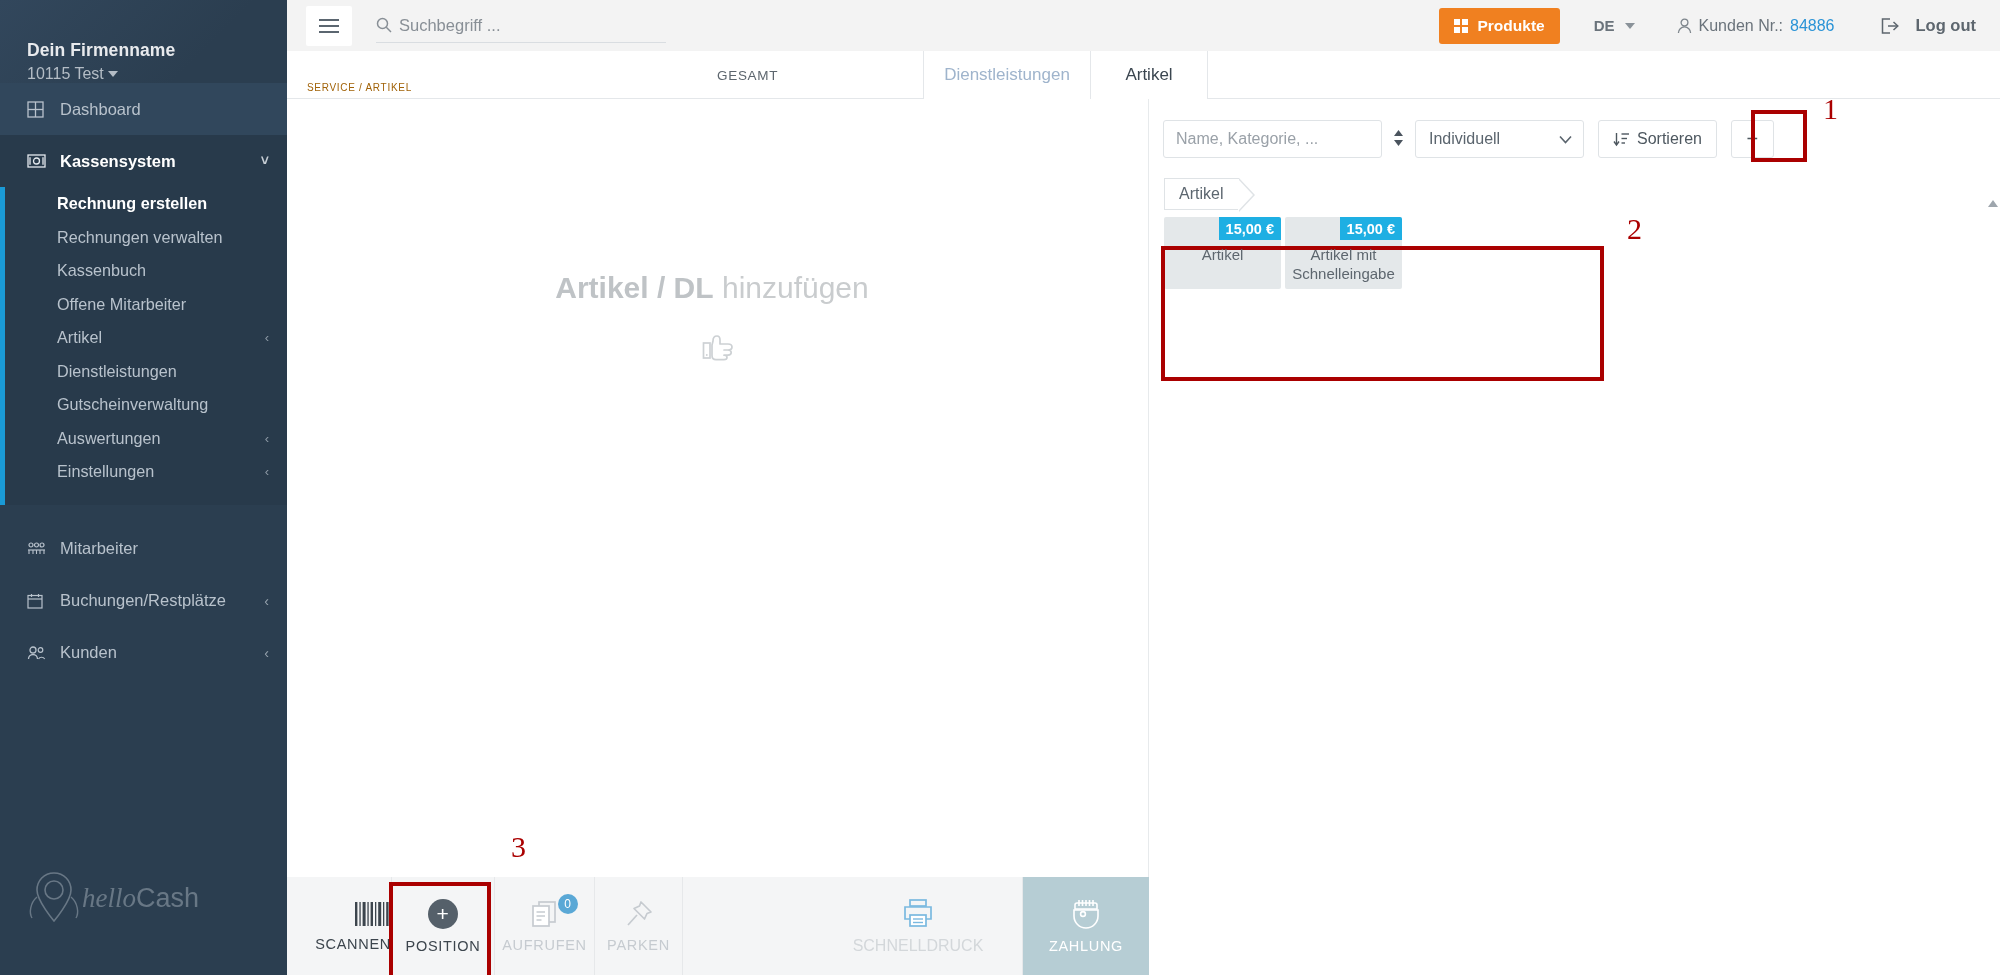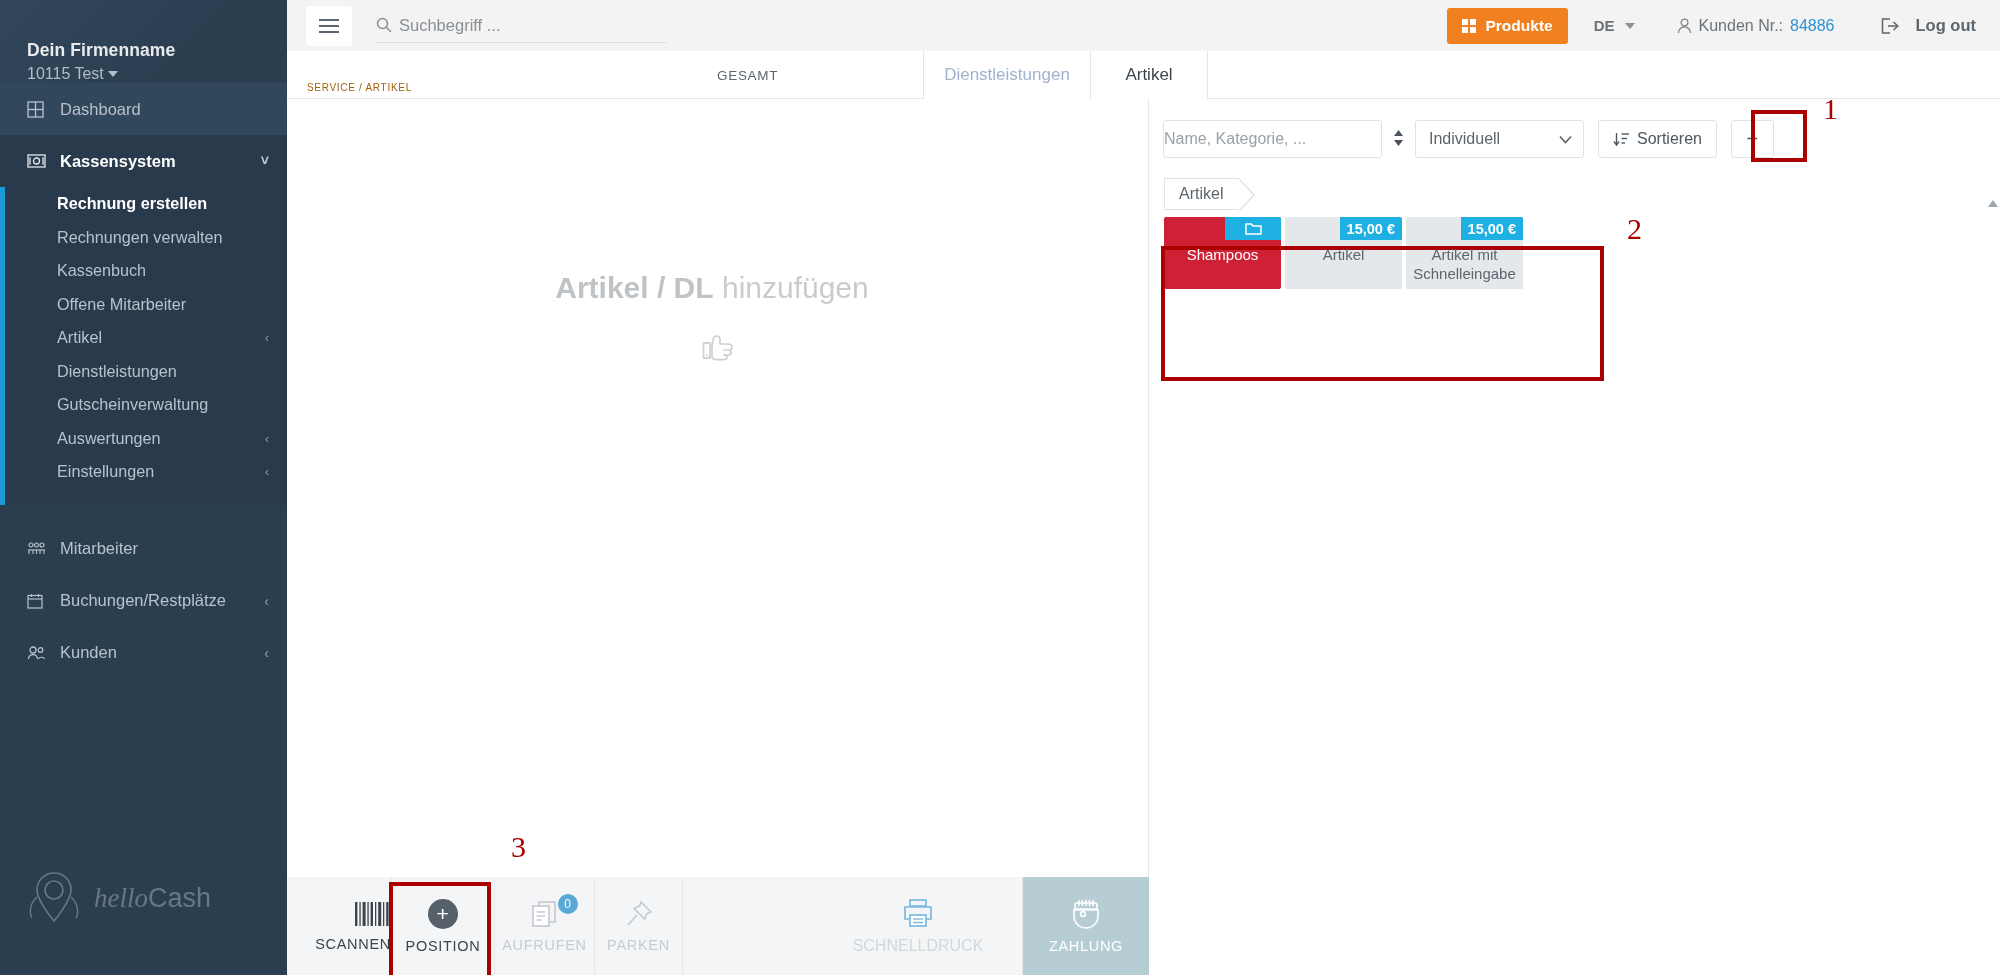--- a/index.html
+++ b/index.html
@@ -65,21 +65,21 @@
   }
   .sub-item.selected { color: #ffffff; font-weight: bold; }
   .sub-item .chev-right { margin-left: auto; font-size: 13px; color: #8d99a5; }
 
   .nav-spacer { height: 18px; }
 
   #logo-wrap {
     position: absolute; left: 26px; bottom: 48px;
     display: flex; align-items: center; opacity: .55;
   }
-  #logo-wrap .logo-text { font-size: 27px; color: #9aa6b1; margin-left: 12px; }
+  #logo-wrap .logo-text { font-size: 27px; color: #9aa6b1; margin-left: 0; }
   #logo-wrap .logo-text i { font-style: italic; font-family: "Liberation Serif", serif; }
   #logo-wrap .logo-text span.c { font-family: "Liberation Sans", sans-serif; font-style: normal; }
 
   
   #topbar {
     position: absolute; left: 287px; top: 0; right: 0; height: 51px;
     background: #f3f3f3; display: flex; align-items: center;
   }
   #hamburger {
     width: 46px; height: 40px; margin-left: 19px;
@@ -99,21 +99,21 @@
   #topright { margin-left: auto; display: flex; align-items: center; padding-right: 24px; gap: 0; }
   #produkte-btn {
     display: flex; align-items: center; gap: 9px;
     background: #f08020; color: #fff; font-weight: bold; font-size: 15.5px;
     border: none; border-radius: 3px; padding: 9px 15px; cursor: pointer;
   }
   .grid-ico { display: grid; grid-template-columns: 6px 6px; grid-template-rows: 6px 6px; gap: 2px; }
   .grid-ico i { background: #fff; display: block; }
 
   #lang-sel { display: flex; align-items: center; gap: 10px; color: #6a737b;
-              font-size: 15px; font-weight: bold; margin-left: 26px; cursor: pointer; }
+              font-size: 15px; font-weight: bold; margin-left: 34px; cursor: pointer; }
   #lang-sel .cd { border-left: 5px solid transparent; border-right: 5px solid transparent;
                   border-top: 6px solid #8a9299; }
   #kunden-nr { display: flex; align-items: center; gap: 7px; color: #6a737b;
                font-size: 16px; margin-left: 42px; cursor: pointer; }
   #kunden-nr b { color: #2a93d6; font-weight: normal; }
   #logout { display: flex; align-items: center; gap: 17px; color: #5d666e;
             font-size: 16.5px; font-weight: bold; margin-left: 46px; cursor: pointer; }
 
   
   #tabsrow {
@@ -155,21 +155,21 @@
   #hand-ico { position: absolute; left: 0; right: 0; top: 232px; text-align: center; }
 
   
   #rightpane {
     position: absolute; left: 1149px; top: 99px; right: 0; bottom: 0;
     background: #ffffff;
   }
   #rp-toolbar { display: flex; align-items: center; padding: 21px 0 0 14px; gap: 0; }
   #name-input {
     width: 219px; height: 38px; border: 1px solid #dfe3e6; border-radius: 3px;
-    background: #fff; display: flex; align-items: center; 
+    background: #fff; display: flex; align-items: center; padding-left: 12px;
     color: #9aa1a8; font-size: 16px; cursor: text;
   }
   #updown { width: 33px; text-align: center; color: #4a545e; font-size: 13px; line-height: 1; }
   #indiv-select {
     width: 169px; height: 38px; border: 1px solid #dfe3e6; border-radius: 3px;
     background: #fff; display: flex; align-items: center; justify-content: space-between;
     padding: 0 11px 0 13px; color: #5b656e; font-size: 16px; cursor: pointer;
   }
   #sort-btn {
     margin-left: 14px; height: 38px; border: 1px solid #dfe3e6; border-radius: 3px;
@@ -508,28 +508,20 @@
       </div>
     </div>
 
     <div id="crumb-wrap">
       <div id="crumb">
         <span>Artikel</span>
       </div>
     </div>
 
     <div id="tiles">
-      <div class="tile cat">
-        <span class="badge folder">
-          <svg width="17" height="13" viewBox="0 0 17 13">
-              <path d="M1 12 V2 H6.4 L8 4 H16 V12 Z" fill="none" stroke="#ffffff" stroke-width="1.5" stroke-linejoin="round"></path>
-            </svg>
-        </span>
-        <span class="tlabel">Shampoos</span>
-      </div>
       <div class="tile prod">
         <span class="badge">15,00 €</span>
         <span class="tlabel">Artikel</span>
       </div>
       <div class="tile prod">
         <span class="badge">15,00 €</span>
         <span class="tlabel">Artikel mit Schnelleingabe</span>
       </div>
     </div>
 

